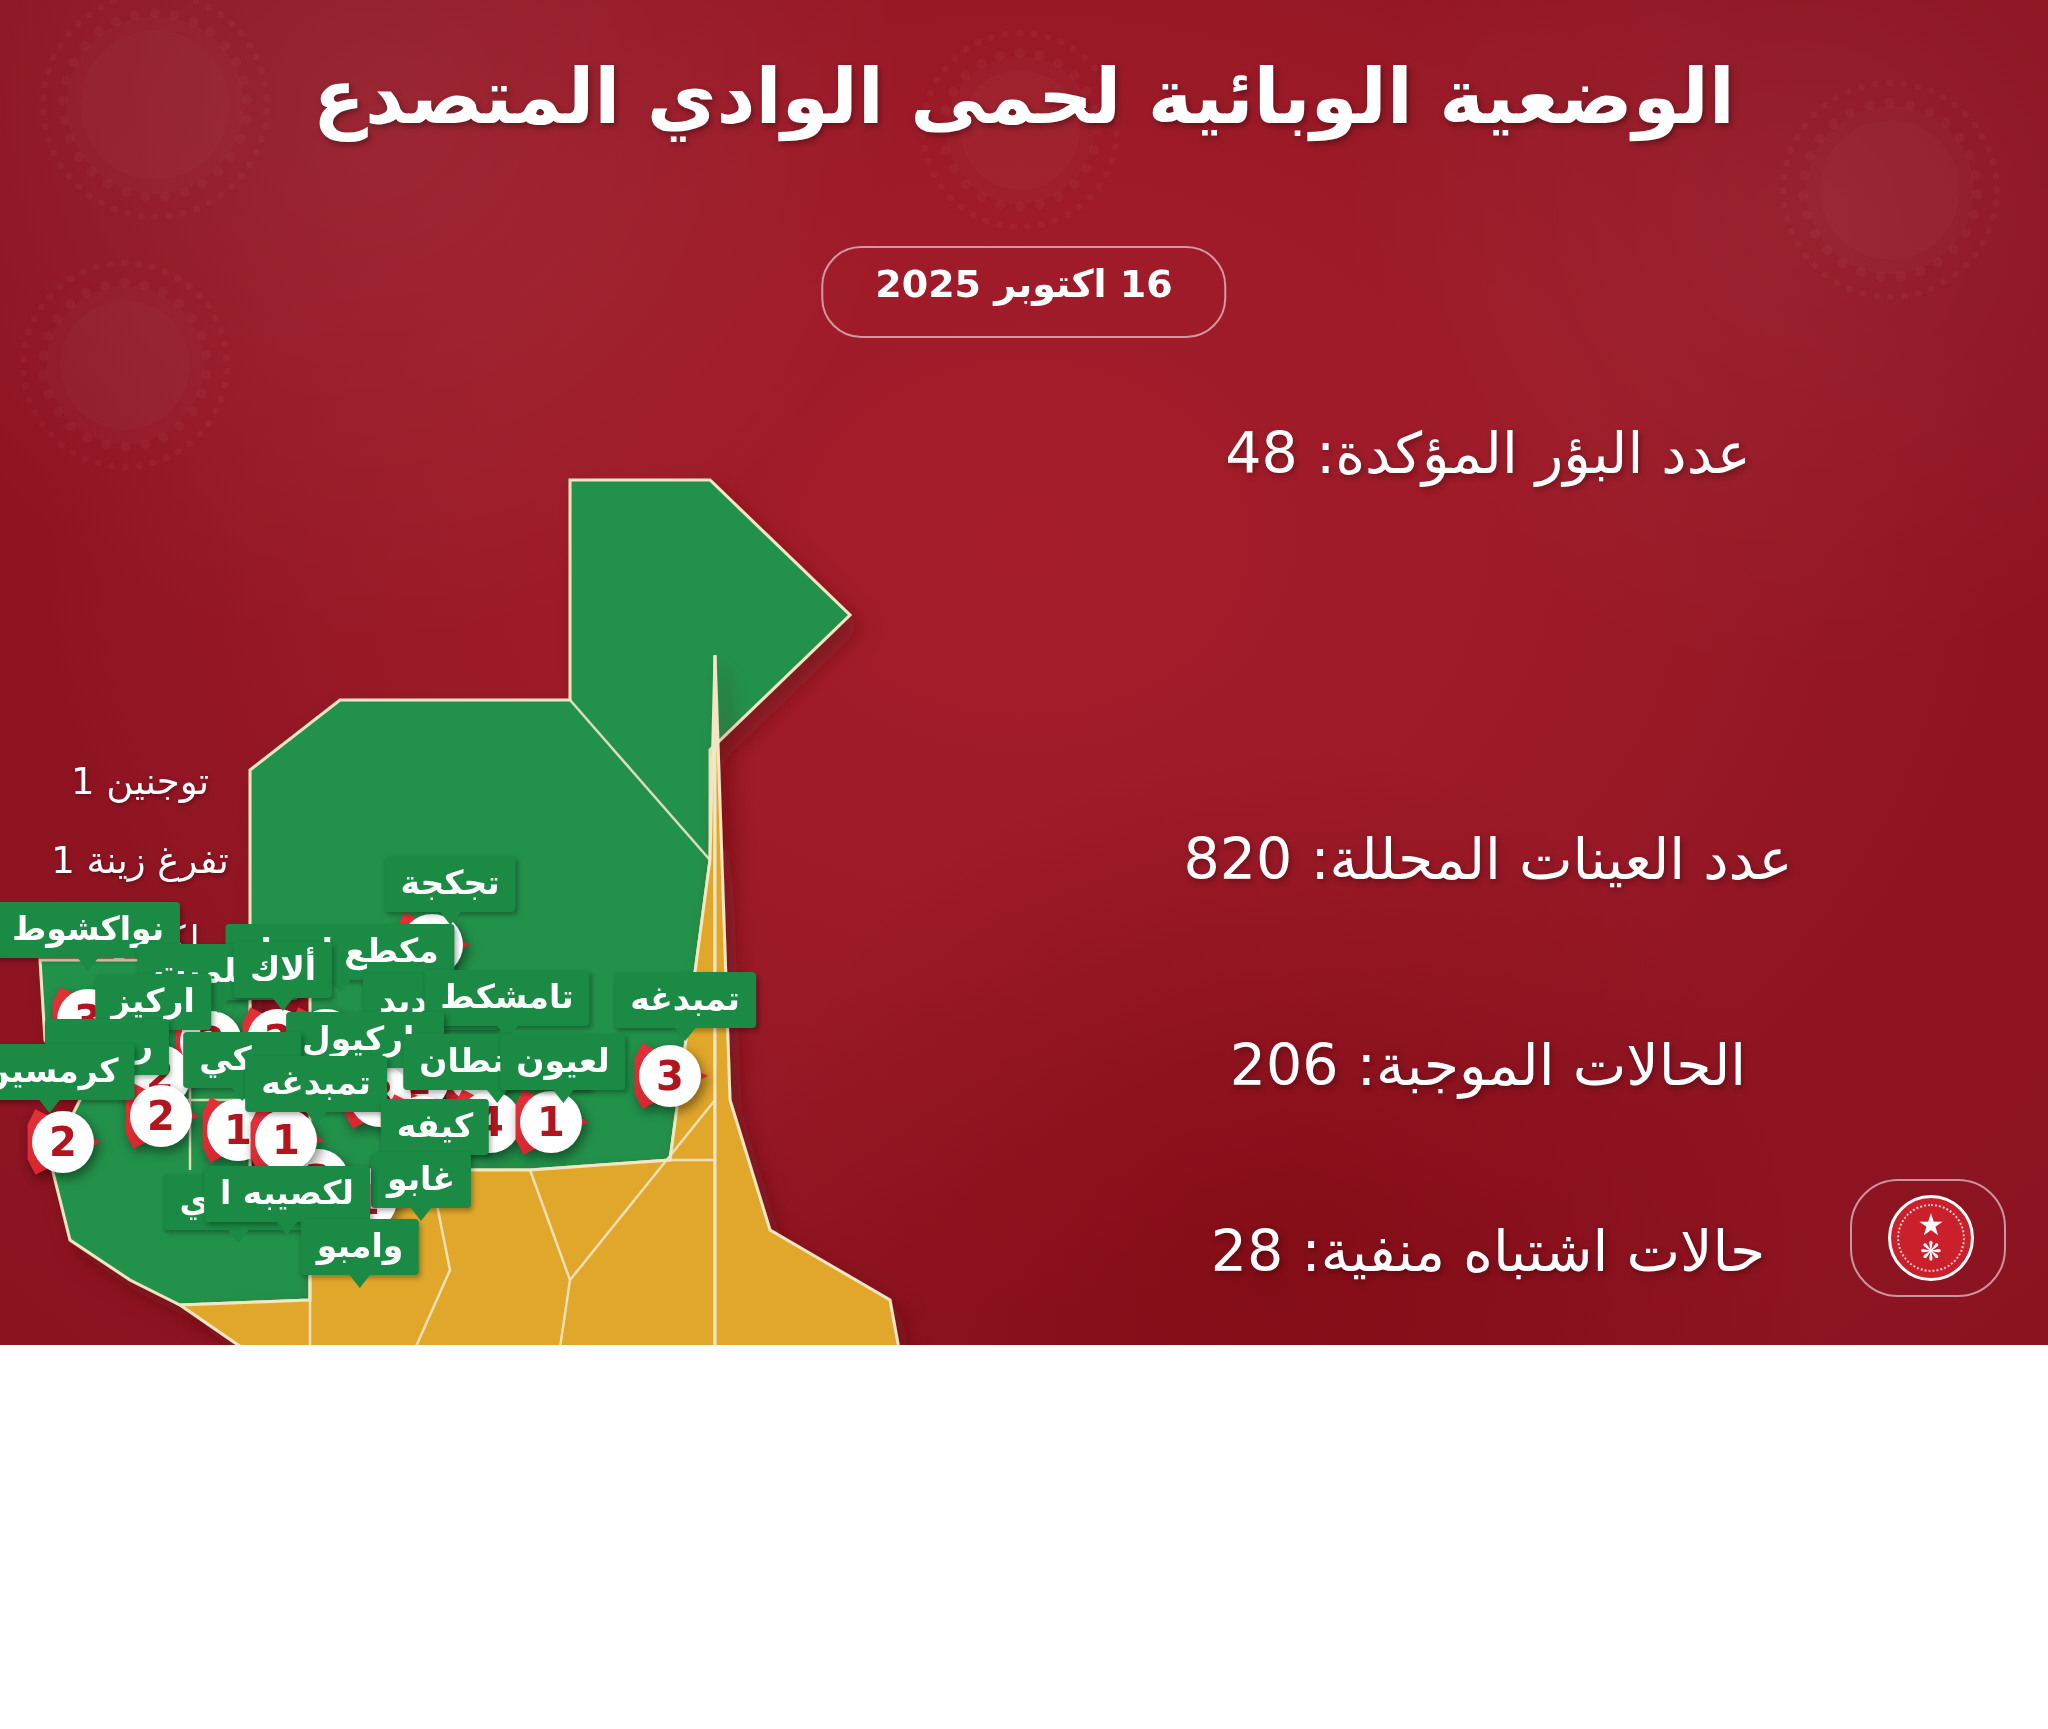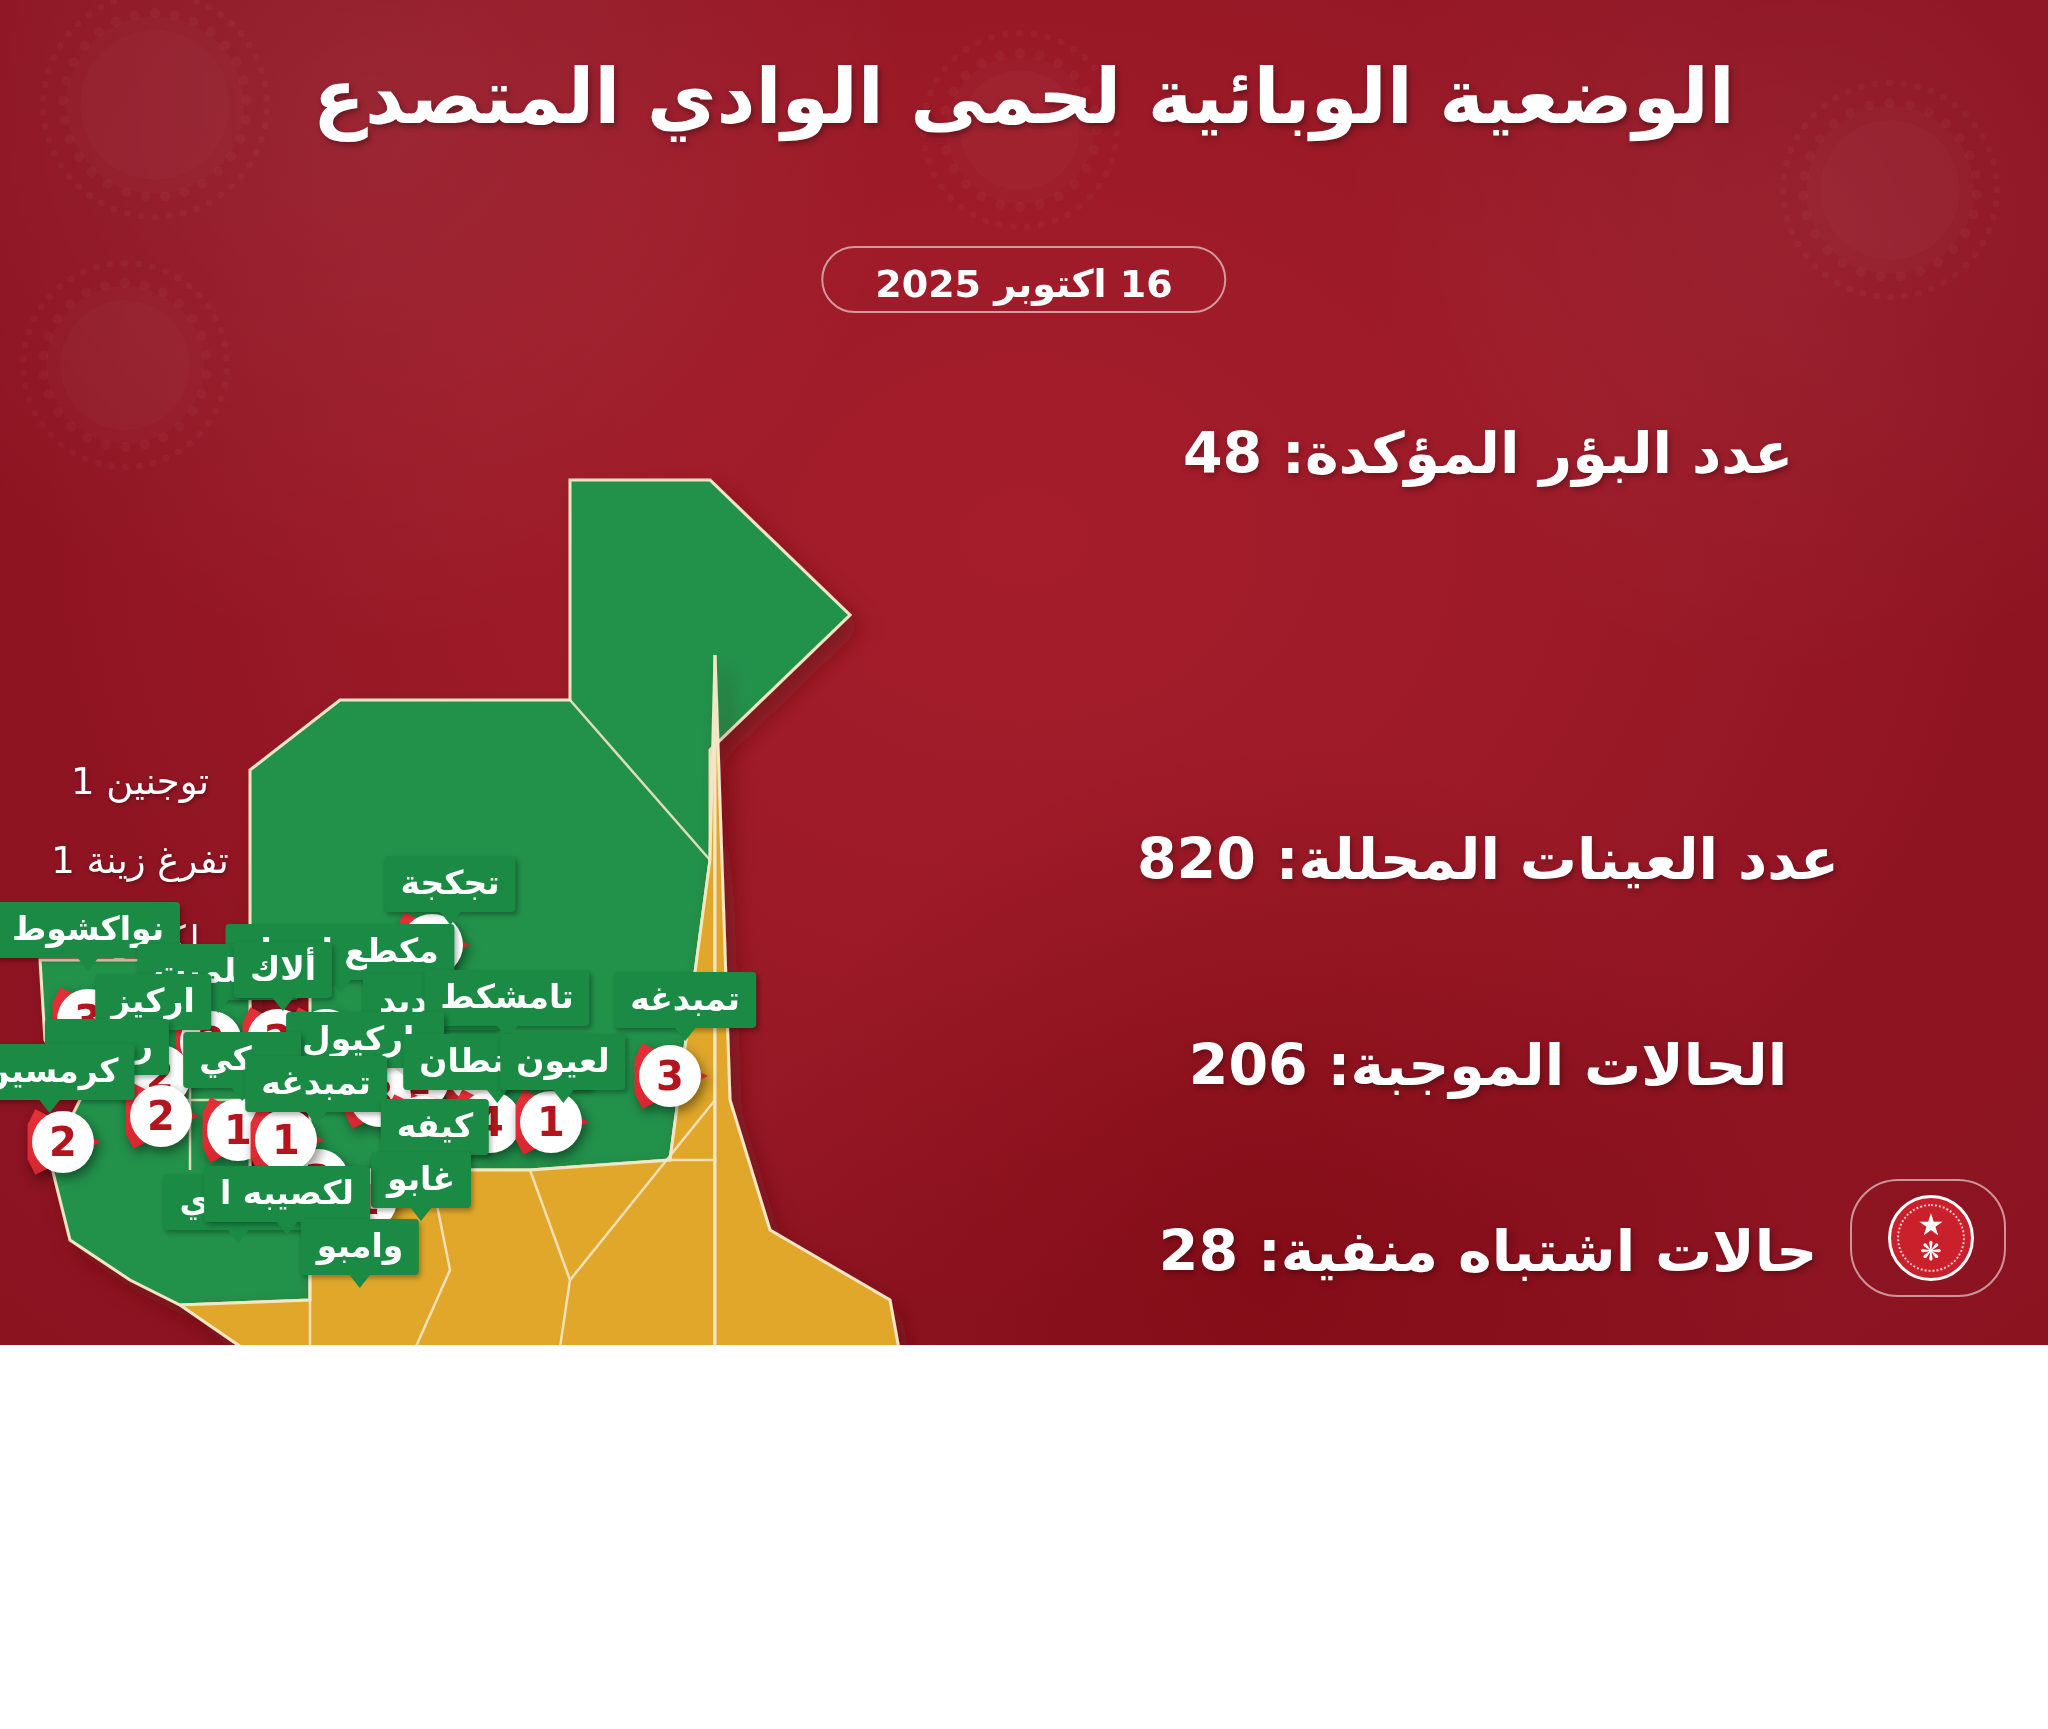--- a/index.html
+++ b/index.html
@@ -44,21 +44,21 @@
     font-size: 76px;
     font-weight: bold;
     letter-spacing: 0px;
     text-shadow: 2px 3px 6px rgba(0,0,0,0.35);
     direction: rtl;
   }
   .date-badge {
     position: absolute;
     top: 246px; left: 50%;
     transform: translateX(-50%);
-    padding: 14px 52px 5px;
+    padding: 14px 52px 30px;
     border: 2px solid rgba(255,255,255,0.55);
     border-radius: 40px;
     color: #fff;
     font-size: 38px;
     font-weight: bold;
     white-space: nowrap;
     direction: rtl;
   }
 
   
@@ -66,21 +66,21 @@
     position: absolute;
     top: 420px;
     right: 40px;
     width: 1040px;
     text-align: center;
     direction: rtl;
   }
   .stat-line {
     color: #ffffff;
     font-size: 57px;
-    font-weight: bold;
+    font-weight: normal;
     white-space: nowrap;
     text-shadow: 2px 3px 6px rgba(0,0,0,0.30);
   }
   .stat-0 { margin-bottom: 0; }
   .stat-1 { margin-top: 340px; }
   .stat-2 { margin-top: 140px; }
   .stat-3 { margin-top: 120px; }
 
   
   .side-notes {

